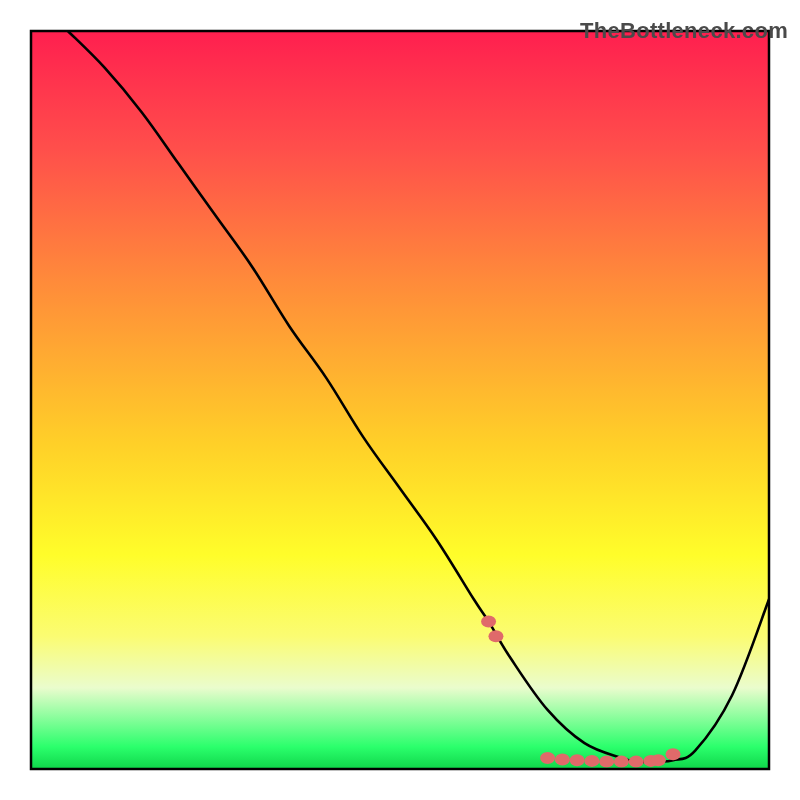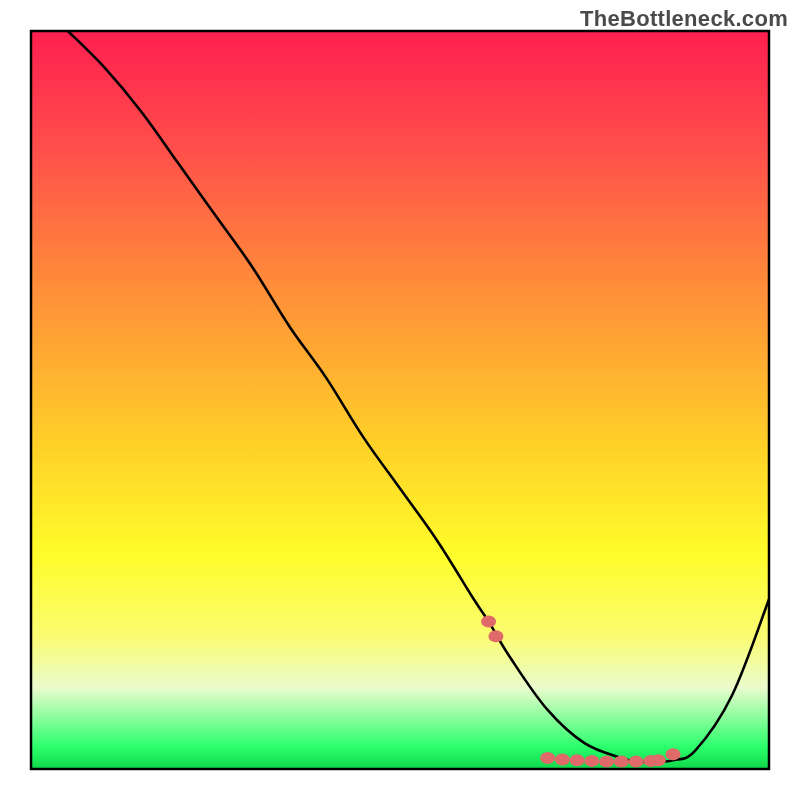--- a/index.html
+++ b/index.html
@@ -11,21 +11,21 @@
     background: #ffffff;
     font-family: Arial, Helvetica, sans-serif;
   }
   .wrap {
     position: relative;
     width: 800px;
     height: 800px;
   }
   .watermark {
     position: absolute;
-    top: 6px;
+    top: 18px;
     right: 12px;
     font-size: 22px;
     font-weight: 600;
     color: #4a4a4a;
     letter-spacing: 0.3px;
     z-index: 4;
   }
   .plot {
     position: absolute;
     left: 31px;

